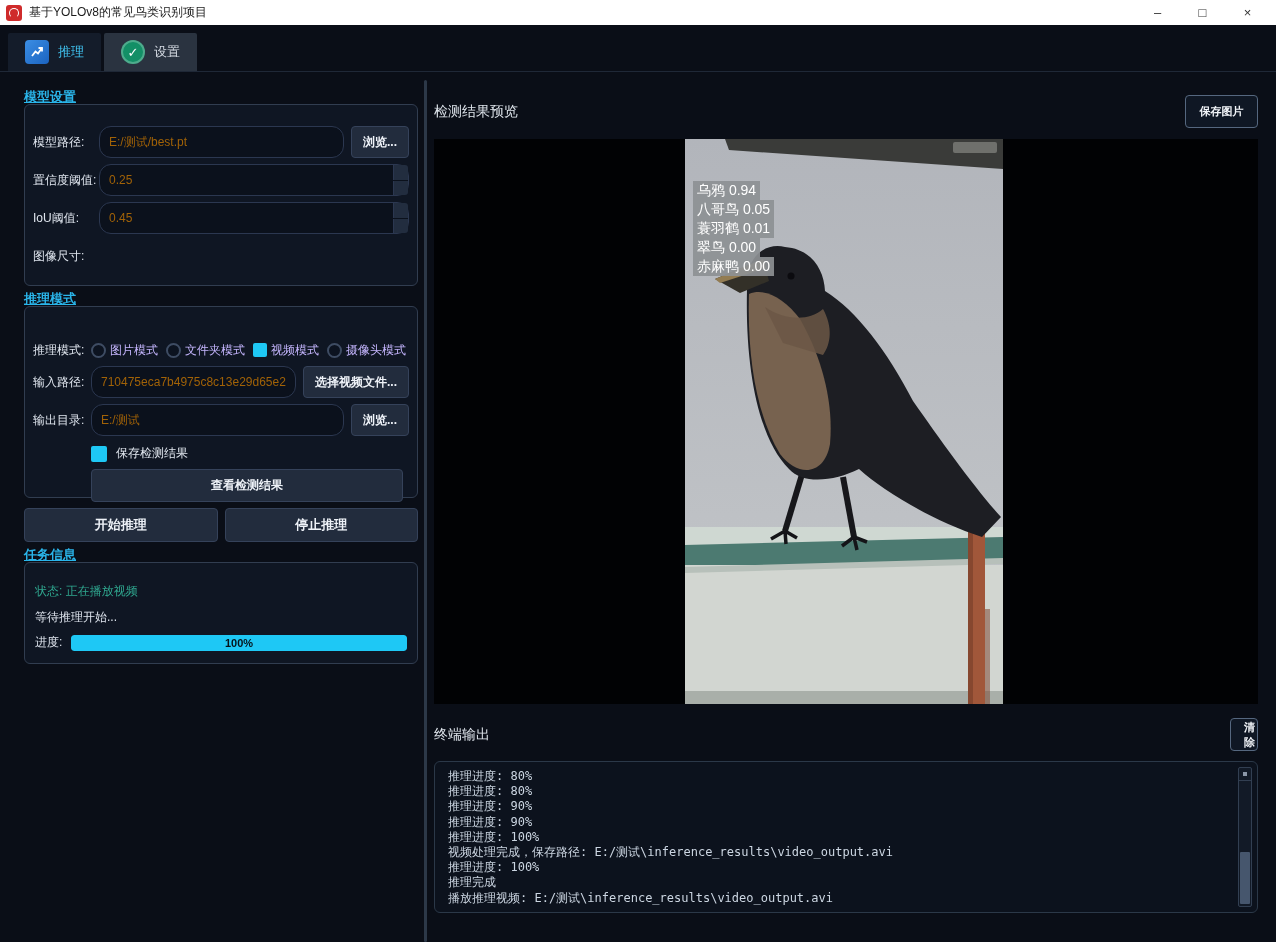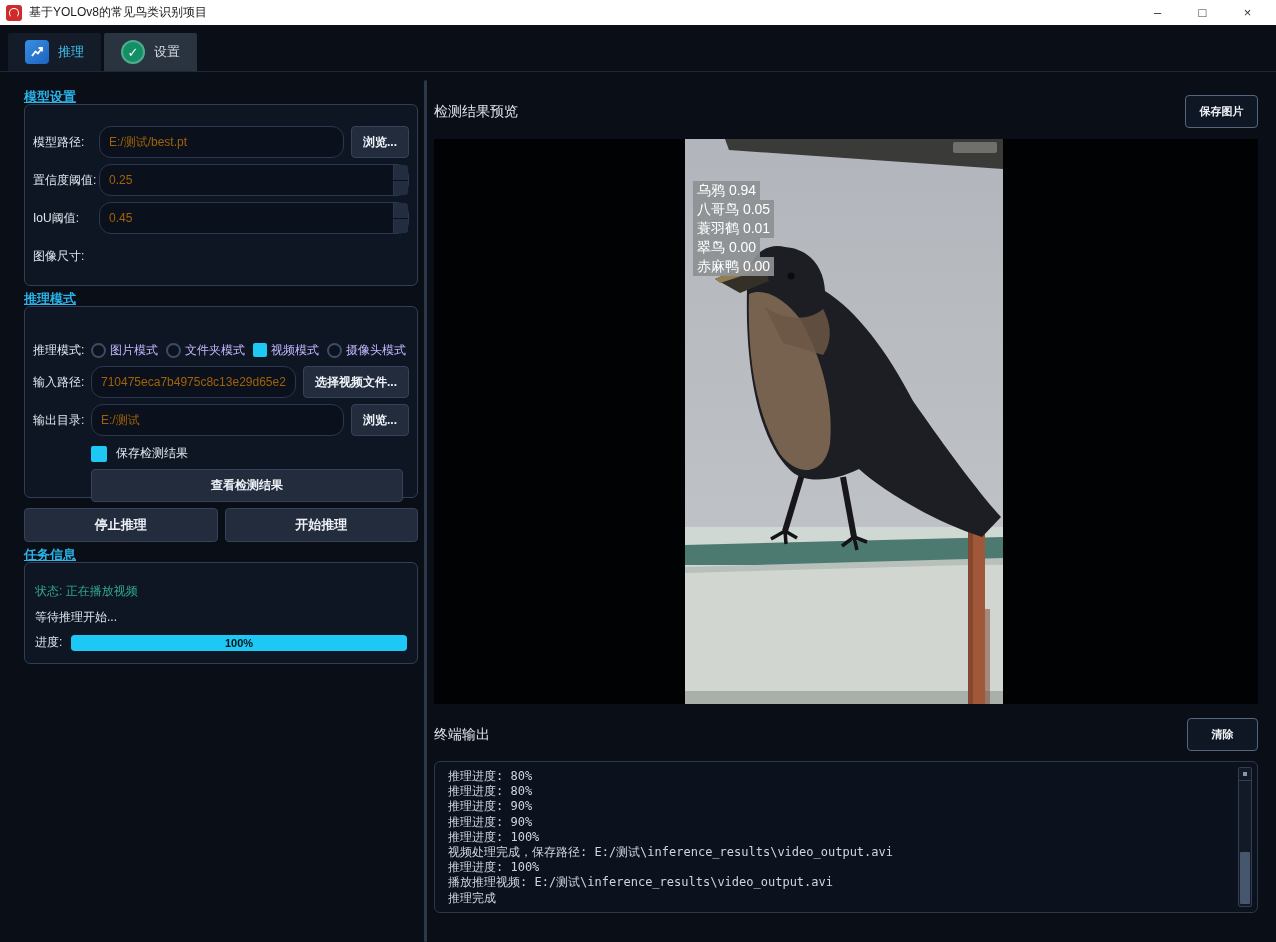--- a/index.html
+++ b/index.html
@@ -74,21 +74,21 @@
   .progress-text { position:absolute; inset:0; display:flex; align-items:center; justify-content:center; font-size:11px; font-weight:bold; color:#06131a; }
 
   .splitter { position:absolute; left:424px; top:8px; width:3px; height:862px; background:#2c3848; border-radius:2px; }
 
   
   .right { position:absolute; left:434px; top:0; width:824px; height:100%; }
   .panel-header { position:absolute; left:0; width:824px; height:33px; display:flex; align-items:center; justify-content:space-between; }
   .ph-preview { top:23px; } .ph-terminal { top:646px; }
   .panel-title { font-size:14px; color:#dfe5ec; }
   .btn-outline { height:33px; background:#0f1724; border:1px solid #55677f; border-radius:4px; color:#f2f5f9; font-size:11px; font-weight:600; cursor:default; font-family:inherit; }
-  .btn-save-img { width:73px; } .btn-clear { width:71px; }
+  .btn-save-img { width:73px; } .btn-clear { width:28px;padding-left:11px; }
 
   .video-area { position:absolute; left:0; top:67px; width:824px; height:565px; background:#010204; }
   .video-frame { position:absolute; left:251px; top:0; width:318px; height:565px; overflow:hidden; }
   .video-frame svg { display:block; }
   .det-labels { position:absolute; left:8px; top:34px;margin-top:8px; }
   .det-label { display:table; background:rgba(141,144,148,0.92); color:#fff; font-size:14px; line-height:19px; padding:0 4px; margin-bottom:0; white-space:nowrap; }
 
   .terminal { position:absolute; left:0; top:689px; width:824px; height:152px; background:#0c121d; border:1px solid #2b3848; border-radius:6px; padding:7px 26px 6px 13px; }
   .tline { font-family:"DejaVu Sans Mono","Liberation Mono",monospace; font-size:12px; line-height:15.2px; color:#ccd6e2; white-space:pre; }
   .term-scrollbar { position:absolute; right:5px; top:5px; bottom:5px; width:14px; background:#121a27; border:1px solid #323f52; border-radius:2px; }
@@ -197,22 +197,22 @@
           <button class="btn btn-sm">浏览...</button>
         </div>
         <div class="check-row">
           <span class="checkbox"></span>
           <span class="check-label">保存检测结果</span>
         </div>
         <button class="btn view-btn">查看检测结果</button>
       </div>
 
       <div class="action-row">
+        <button class="btn">开始推理</button>
         <button class="btn">停止推理</button>
-        <button class="btn">开始推理</button>
       </div>
 
       <div class="section-header hdr-task">任务信息</div>
       <div class="groupbox gb-task">
         <div class="status-line">
           <span>状态:</span>
           <span>正在播放视频</span>
         </div>
         <div class="wait-line">等待推理开始...</div>
         <div class="progress-row">
@@ -286,22 +286,22 @@
         </div>
 
         <div class="terminal">
           <div class="tline">推理进度: 80%</div>
           <div class="tline">推理进度: 80%</div>
           <div class="tline">推理进度: 90%</div>
           <div class="tline">推理进度: 90%</div>
           <div class="tline">推理进度: 100%</div>
           <div class="tline">视频处理完成，保存路径: E:/测试\inference_results\video_output.avi</div>
           <div class="tline">推理进度: 100%</div>
+          <div class="tline">推理完成</div>
           <div class="tline">播放推理视频: E:/测试\inference_results\video_output.avi</div>
-          <div class="tline">推理完成</div>
           <div class="term-scrollbar">
             <div class="scroll-btn"></div>
             <div class="scroll-thumb"></div>
           </div>
         </div>
 
       </div>
     </div>
   </div>
 </div>

